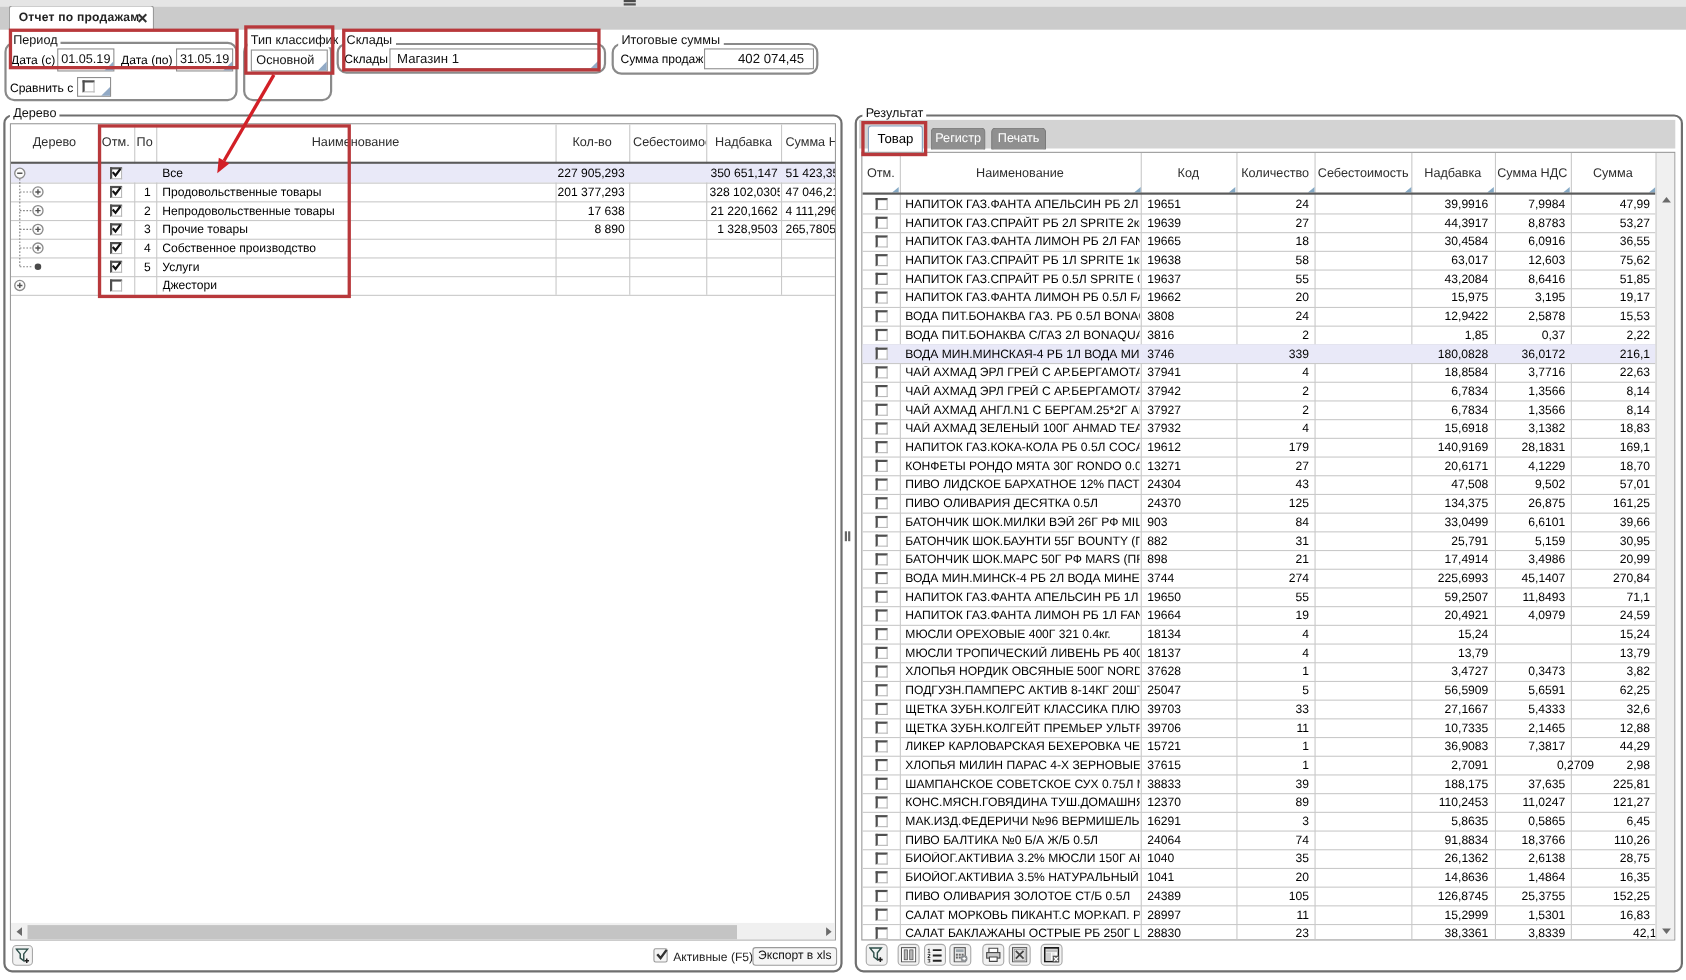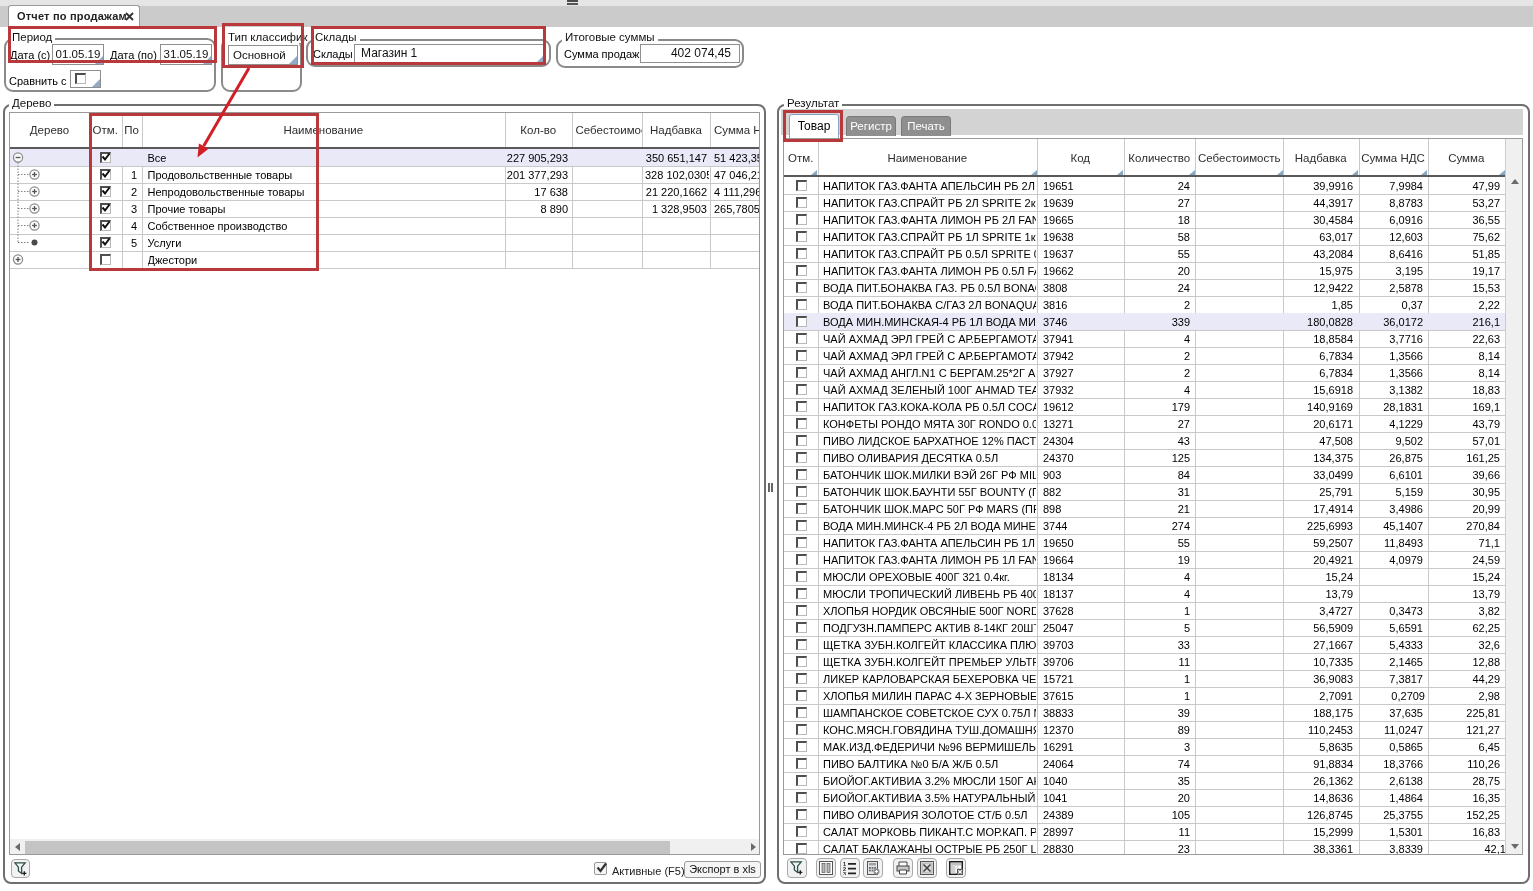--- a/index.html
+++ b/index.html
@@ -318,21 +318,21 @@
 <div class="num" style="left:459px;top:262.0px;width:110px">140,9169</div>
 <div class="num" style="left:539px;top:262.0px;width:100px">28,1831</div>
 <div class="num" style="left:611px;top:262.0px;width:105px">169,1</div>
 <div class="hln" style="left:0;top:293.0px;width:721px"></div>
 <div class="cb" style="left:12px;top:279.0px"></div>
 <div class="tx" style="left:39px;top:279.0px;width:213px;overflow:hidden">КОНФЕТЫ РОНДО МЯТА 30Г RONDO 0.03к</div>
 <div class="tx" style="left:259px;top:279.0px">13271</div>
 <div class="num" style="left:311px;top:279.0px;width:95px">27</div>
 <div class="num" style="left:459px;top:279.0px;width:110px">20,6171</div>
 <div class="num" style="left:539px;top:279.0px;width:100px">4,1229</div>
-<div class="num" style="left:611px;top:279.0px;width:105px">43,79</div>
+<div class="num" style="left:611px;top:279.0px;width:105px">18,70</div>
 <div class="hln" style="left:0;top:310.0px;width:721px"></div>
 <div class="cb" style="left:12px;top:296.0px"></div>
 <div class="tx" style="left:39px;top:296.0px;width:213px;overflow:hidden">ПИВО ЛИДСКОЕ БАРХАТНОЕ 12% ПАСТ 0.</div>
 <div class="tx" style="left:259px;top:296.0px">24304</div>
 <div class="num" style="left:311px;top:296.0px;width:95px">43</div>
 <div class="num" style="left:459px;top:296.0px;width:110px">47,508</div>
 <div class="num" style="left:539px;top:296.0px;width:100px">9,502</div>
 <div class="num" style="left:611px;top:296.0px;width:105px">57,01</div>
 <div class="hln" style="left:0;top:327.0px;width:721px"></div>
 <div class="cb" style="left:12px;top:313.0px"></div>
@@ -445,21 +445,21 @@
 <div class="num" style="left:311px;top:534.0px;width:95px">1</div>
 <div class="num" style="left:459px;top:534.0px;width:110px">36,9083</div>
 <div class="num" style="left:539px;top:534.0px;width:100px">7,3817</div>
 <div class="num" style="left:611px;top:534.0px;width:105px">44,29</div>
 <div class="hln" style="left:0;top:565.0px;width:721px"></div>
 <div class="cb" style="left:12px;top:551.0px"></div>
 <div class="tx" style="left:39px;top:551.0px;width:213px;overflow:hidden">ХЛОПЬЯ МИЛИН ПАРАС 4-Х ЗЕРНОВЫЕ 50</div>
 <div class="tx" style="left:259px;top:551.0px">37615</div>
 <div class="num" style="left:311px;top:551.0px;width:95px">1</div>
 <div class="num" style="left:459px;top:551.0px;width:110px">2,7091</div>
-<div class="num" style="left:541px;top:551.0px;width:100px">0,2709</div>
+<div class="num" style="left:565px;top:551.0px;width:100px">0,2709</div>
 <div class="num" style="left:611px;top:551.0px;width:105px">2,98</div>
 <div class="hln" style="left:0;top:582.0px;width:721px"></div>
 <div class="cb" style="left:12px;top:568.0px"></div>
 <div class="tx" style="left:39px;top:568.0px;width:213px;overflow:hidden">ШАМПАНСКОЕ СОВЕТСКОЕ СУХ 0.75Л МК</div>
 <div class="tx" style="left:259px;top:568.0px">38833</div>
 <div class="num" style="left:311px;top:568.0px;width:95px">39</div>
 <div class="num" style="left:459px;top:568.0px;width:110px">188,175</div>
 <div class="num" style="left:539px;top:568.0px;width:100px">37,635</div>
 <div class="num" style="left:611px;top:568.0px;width:105px">225,81</div>
 <div class="hln" style="left:0;top:599.0px;width:721px"></div>

